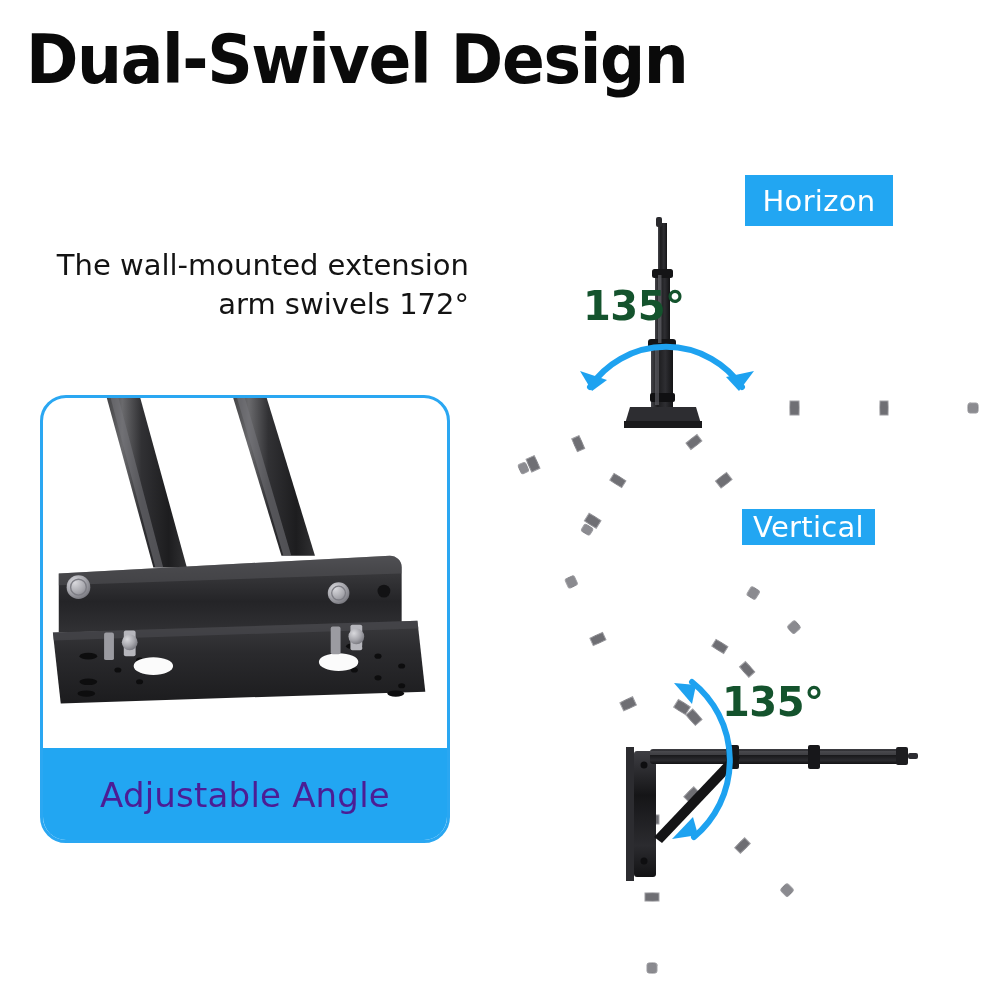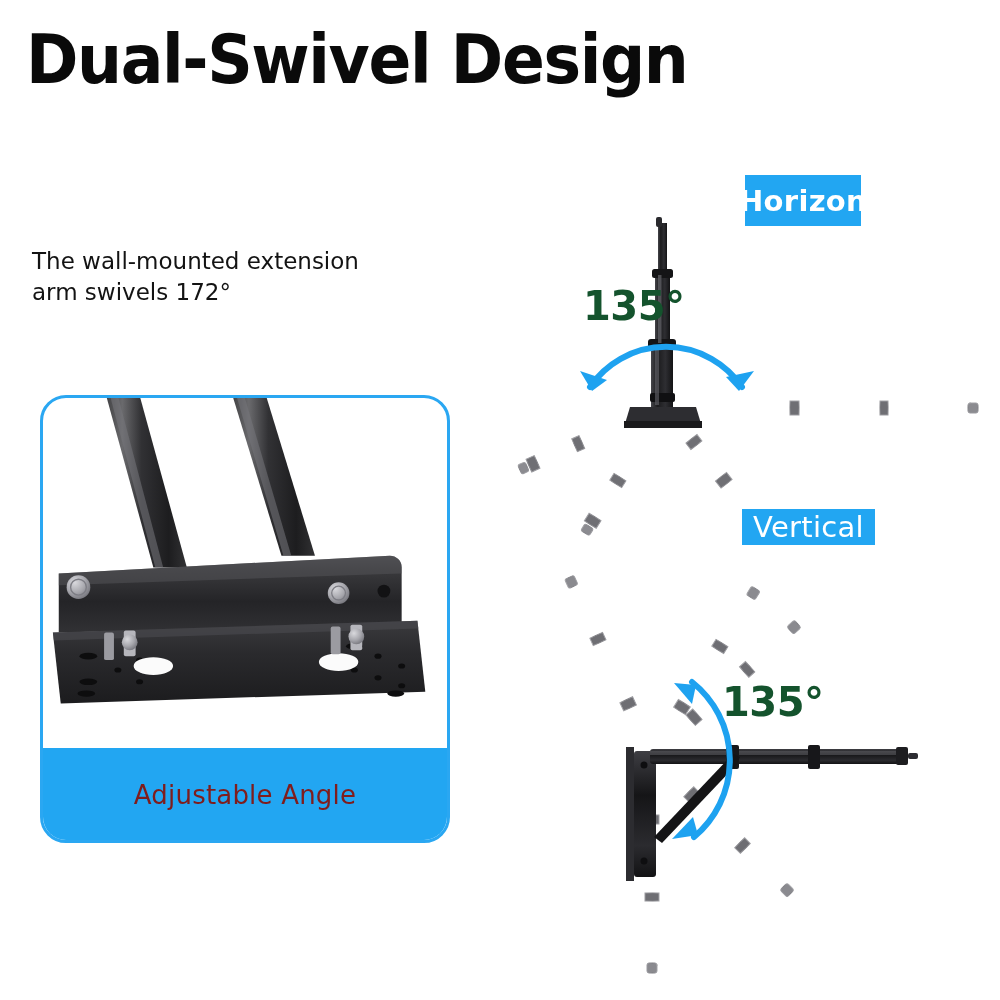--- a/index.html
+++ b/index.html
@@ -28,25 +28,25 @@
     letter-spacing: -1.5px;
     color: #0a0a0a;
     white-space: nowrap;
     transform: scaleX(0.93);
     transform-origin: left top;
   }
 
   
   #description {
     position: absolute;
-    left: 32px;
+    left: 19px;
     top: 246px;
     width: 450px;
-    text-align: left;
-    font-size: 23px;
+    text-align: right;
+    font-size: 29px;
     line-height: 1.33;
     color: #131313;
     font-weight: 400;
   }
   #description .dline { display: block; white-space: nowrap; }
 
   
   #product-card {
     position: absolute;
     left: 40px;
@@ -70,39 +70,39 @@
     position: absolute;
     left: -1px;
     bottom: -1px;
     width: calc(100% + 2px);
     height: 93px;
     background: #22a6f2;
     border-radius: 0 0 24px 24px;
     display: flex;
     align-items: center;
     justify-content: center;
-    color: #7f1d1d;
-    font-size: 26px;
+    color: #4c1d95;
+    font-size: 34px;
     font-weight: 400;
     letter-spacing: 0.2px;
   }
 
   
   .angle-badge {
     position: absolute;
     background: #22a6f2;
     color: #ffffff;
     display: flex;
     align-items: center;
     justify-content: center;
     font-size: 29px;
     font-weight: 400;
     letter-spacing: 0.3px;
   }
-  #horizon-badge { left: 745px; top: 175px; width: 116px; height: 51px; font-weight: bold; }
+  #horizon-badge { left: 745px; top: 175px; width: 148px; height: 51px; }
   #vertical-badge { left: 742px; top: 509px; width: 133px; height: 36px; }
 
   
   .diagram { position: absolute; }
   #horizon-diagram { left: 480px; top: 215px; width: 520px; height: 230px; }
   #vertical-diagram { left: 580px; top: 565px; width: 420px; height: 400px; }
   .diagram svg { display: block; width: 100%; height: 100%; overflow: visible; }
 
   .angle-label {
     position: absolute;

